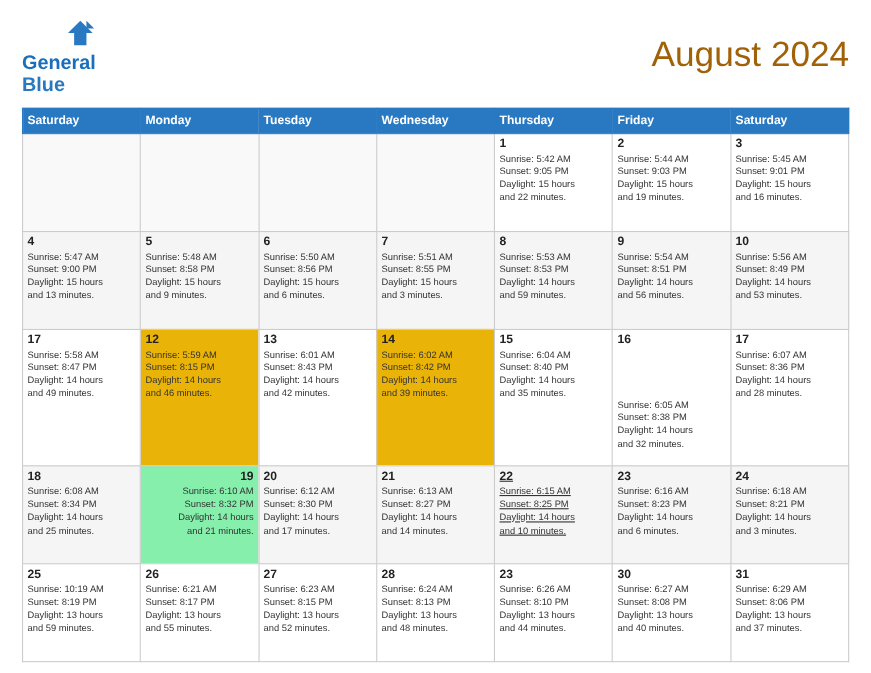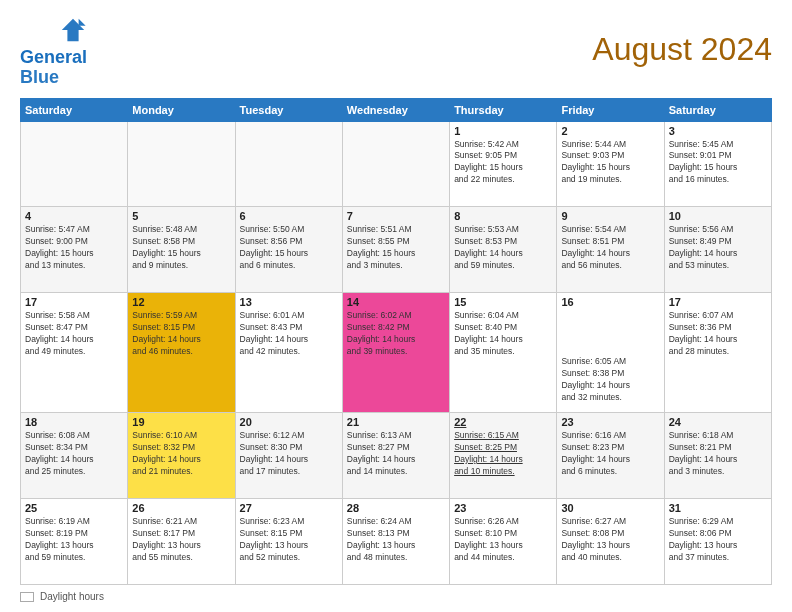--- a/index.html
+++ b/index.html
@@ -234,21 +234,21 @@
 Daylight: 14 hours
 and 46 minutes.</div>
           </td>
           <td style="background: rgb(255, 255, 255);">
             <div class="day-num">13</div>
             <div class="day-info" style="white-space: pre-line;">Sunrise: 6:01 AM
 Sunset: 8:43 PM
 Daylight: 14 hours
 and 42 minutes.</div>
           </td>
-          <td style="background: #ec4899;">
+          <td style="background: #eab308;">
             <div class="day-num">14</div>
             <div class="day-info" style="white-space: pre-line;">Sunrise: 6:02 AM
 Sunset: 8:42 PM
 Daylight: 14 hours
 and 39 minutes.</div>
           </td>
           <td style="background: rgb(255, 255, 255);">
             <div class="day-num">15</div>
             <div class="day-info" style="white-space: pre-line;">Sunrise: 6:04 AM
 Sunset: 8:40 PM
@@ -271,21 +271,21 @@
           </td>
         </tr>
         <tr style="background: rgb(245, 245, 245); padding-left: 16px;">
           <td style="background: rgb(245, 245, 245);">
             <div class="day-num">18</div>
             <div class="day-info" style="white-space: pre-line;">Sunrise: 6:08 AM
 Sunset: 8:34 PM
 Daylight: 14 hours
 and 25 minutes.</div>
           </td>
-          <td style="background: #fde047;">
+          <td style="background: #86efac; text-align: right;">
             <div class="day-num">19</div>
             <div class="day-info" style="white-space: pre-line;">Sunrise: 6:10 AM
 Sunset: 8:32 PM
 Daylight: 14 hours
 and 21 minutes.</div>
           </td>
           <td style="background: rgb(245, 245, 245);">
             <div class="day-num">20</div>
             <div class="day-info" style="white-space: pre-line;">Sunrise: 6:12 AM
 Sunset: 8:30 PM
@@ -317,21 +317,21 @@
             <div class="day-num">24</div>
             <div class="day-info" style="white-space: pre-line;">Sunrise: 6:18 AM
 Sunset: 8:21 PM
 Daylight: 14 hours
 and 3 minutes.</div>
           </td>
         </tr>
         <tr style="background: rgb(255, 255, 255);">
           <td style="background: rgb(255, 255, 255);">
             <div class="day-num">25</div>
-            <div class="day-info" style="white-space: pre-line;">Sunrise: 6:19 AM
+            <div class="day-info" style="white-space: pre-line;">Sunrise: 10:19 AM
 Sunset: 8:19 PM
 Daylight: 13 hours
 and 59 minutes.</div>
           </td>
           <td style="background: rgb(255, 255, 255);">
             <div class="day-num">26</div>
             <div class="day-info" style="white-space: pre-line;">Sunrise: 6:21 AM
 Sunset: 8:17 PM
 Daylight: 13 hours
 and 55 minutes.</div>
@@ -368,17 +368,13 @@
             <div class="day-num">31</div>
             <div class="day-info" style="white-space: pre-line;">Sunrise: 6:29 AM
 Sunset: 8:06 PM
 Daylight: 13 hours
 and 37 minutes.</div>
           </td>
         </tr>
       </tbody>
   </table>
 
-  <div class="footer">
-    <div class="footer-box"></div>
-    <span>Daylight hours</span>
-  </div>
 </div>
 
 </body></html>

